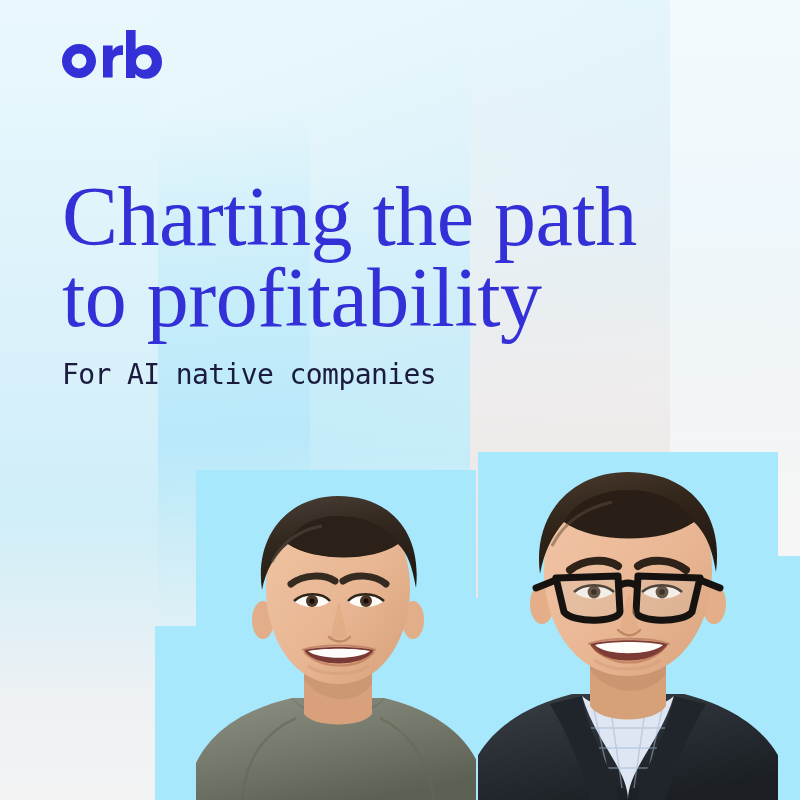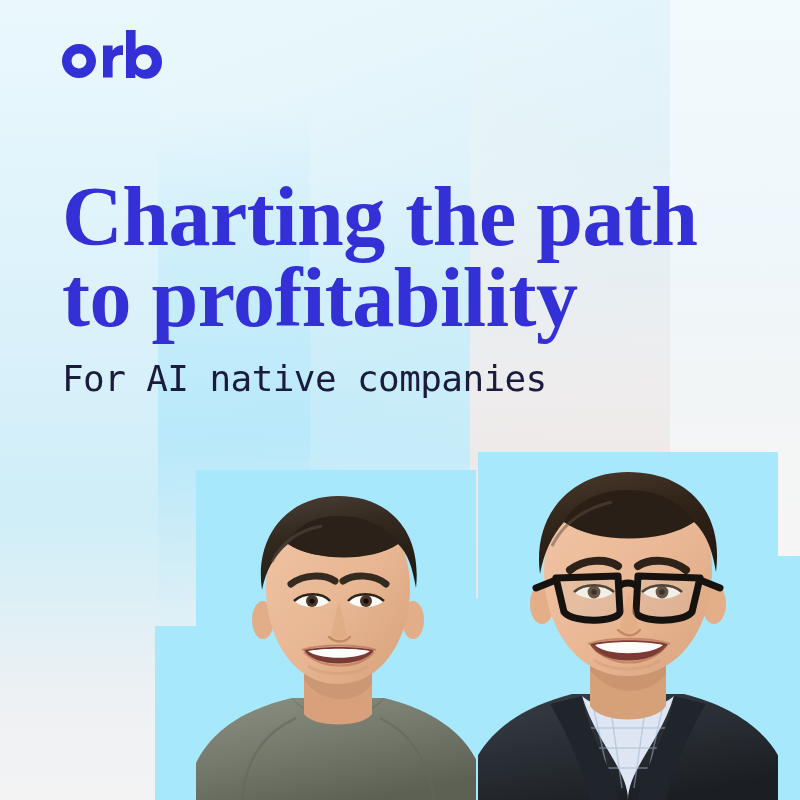--- a/index.html
+++ b/index.html
@@ -87,34 +87,34 @@
     width:120px; height:56px;
   }
 
   
   #headline {
     position:absolute;
     left:62px; top:176px;
     width:700px;
     color:#3430d8;
     font-family:"Liberation Serif", serif;
-    font-weight:700;
+    font-weight:400;
     font-size:84px;
     line-height:0.97;
     letter-spacing:-0.5px;
   }
   #headline .ln { display:block; white-space:nowrap; }
   #headline .ln2 { margin-top:0; }
 
   #subtitle {
     position:absolute;
     left:62px; top:358px;
     color:#1b1b3d;
     font-family:"DejaVu Sans Mono", monospace;
-    font-size:36px;
+    font-size:28px;
     letter-spacing:-0.6px;
     white-space:nowrap;
   }
 
   
   .portrait { position:absolute; overflow:hidden; }
   #portrait-left  { left:196px; top:470px; width:280px; height:330px; }
   #portrait-right { left:478px; top:452px; width:300px; height:348px; }
   .portrait svg { display:block; width:100%; height:100%; }
 </style>

